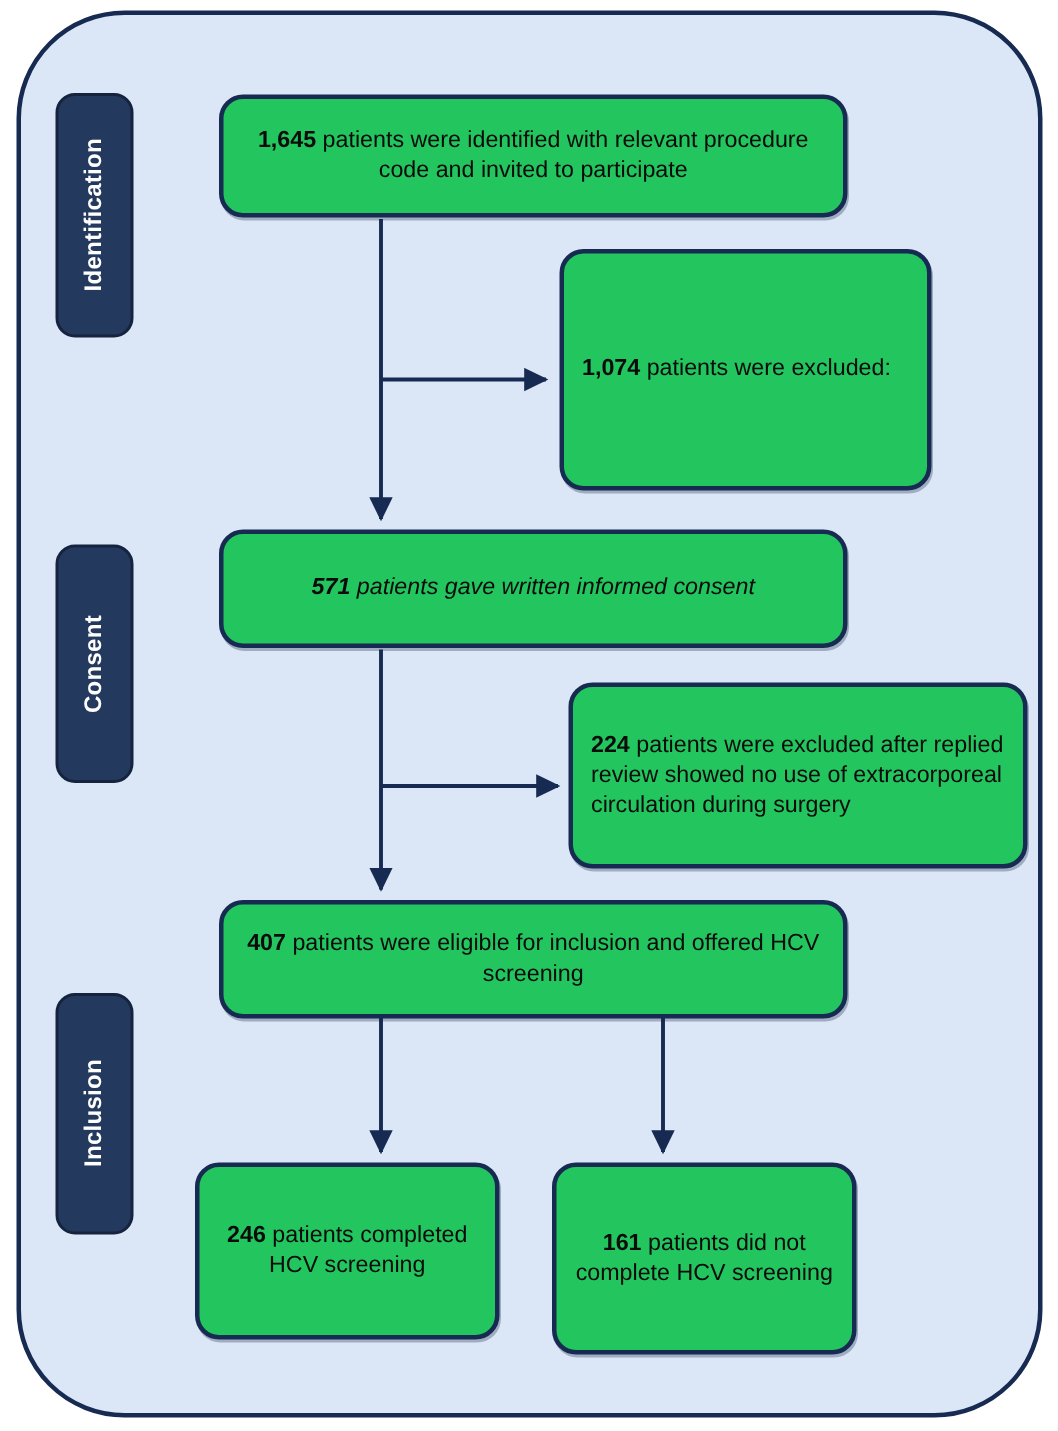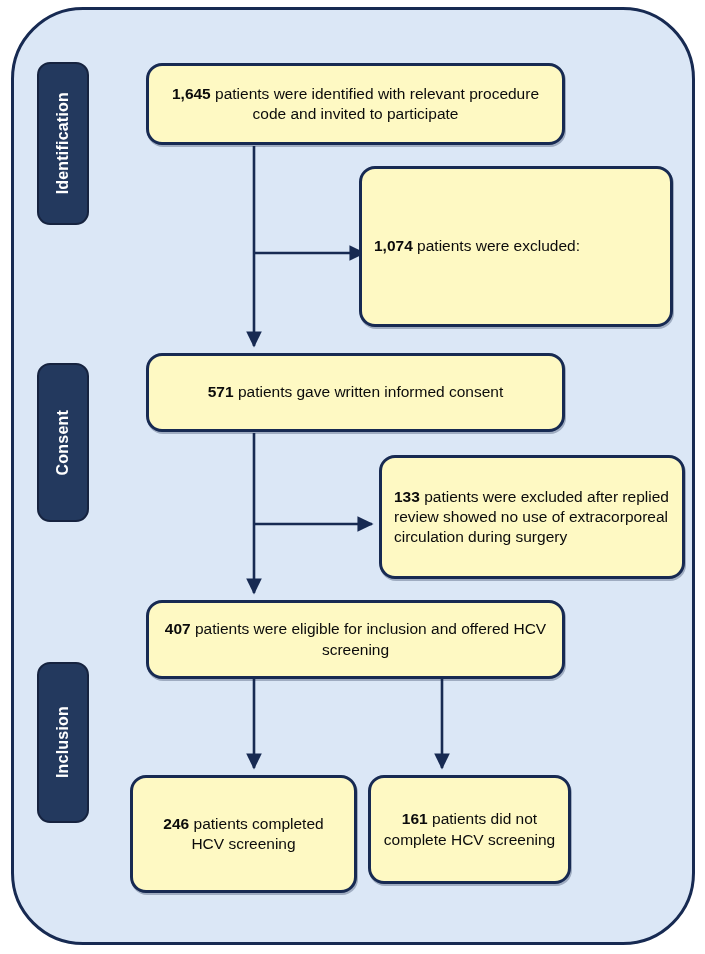--- a/index.html
+++ b/index.html
@@ -50,43 +50,43 @@
     transform: rotate(180deg);
     white-space: nowrap;
   }
   #stage-identification { left: 37px; top: 62px;  height: 163px; }
   #stage-consent        { left: 37px; top: 363px; height: 159px; }
   #stage-inclusion      { left: 37px; top: 662px; height: 161px; }
 
   
   .flow-box {
     position: absolute;
-    background: #fef9c3;
+    background: #22c55e;
     border: 3px solid #172a52;
     border-radius: 16px;
     box-sizing: border-box;
     color: #0b0b0b;
     font-size: 15.5px;
     line-height: 1.30;
     display: flex;
     align-items: center;
     box-shadow: 1px 2px 0 rgba(20,35,70,0.30);
   }
   .flow-box .box-text { width: 100%; padding: 6px 12px; box-sizing: border-box; }
   .center  { text-align: center; }
   .leftal  { text-align: left; }
   .flow-box b { font-weight: bold; }
 
   #box-identified   { left: 146px; top: 63px;  width: 419px; height: 82px;  }
-  #box-excluded-1   { left: 359px; top: 166px; width: 314px; height: 161px; }
-  #box-consent      { left: 146px; top: 353px; width: 419px; height: 79px;  }
+  #box-excluded-1   { left: 373px; top: 166px; width: 248px; height: 161px; }
+  #box-consent      { left: 146px; top: 353px; width: 419px; height: 79px; font-style: italic;  }
   #box-excluded-2   { left: 379px; top: 455px; width: 306px; height: 124px; }
   #box-eligible     { left: 146px; top: 600px; width: 419px; height: 79px;  }
-  #box-completed    { left: 130px; top: 775px; width: 227px; height: 118px; }
-  #box-not-completed{ left: 368px; top: 775px; width: 203px; height: 109px; }
+  #box-completed    { left: 130px; top: 775px; width: 203px; height: 118px; }
+  #box-not-completed{ left: 368px; top: 775px; width: 203px; height: 128px; }
 
   
   .bullet-head { margin: 0 0 1px 0; }
   ul.bullets {
     margin: 0;
     padding: 0 0 0 4px;
     list-style: none;
   }
   ul.bullets li {
     position: relative;
@@ -162,21 +162,21 @@
   </div>
 
   <div class="flow-box" id="box-consent">
     <div class="box-text center">
       <b>571</b><span> patients gave written informed consent</span>
     </div>
   </div>
 
   <div class="flow-box" id="box-excluded-2">
     <div class="box-text leftal">
-      <b>133</b><span> patients were excluded after replied review  showed no use of extracorporeal circulation during surgery</span>
+      <b>224</b><span> patients were excluded after replied review  showed no use of extracorporeal circulation during surgery</span>
     </div>
   </div>
 
   <div class="flow-box" id="box-eligible">
     <div class="box-text center">
       <b>407</b><span> patients were eligible for inclusion and offered HCV screening</span>
     </div>
   </div>
 
   <div class="flow-box" id="box-completed">

